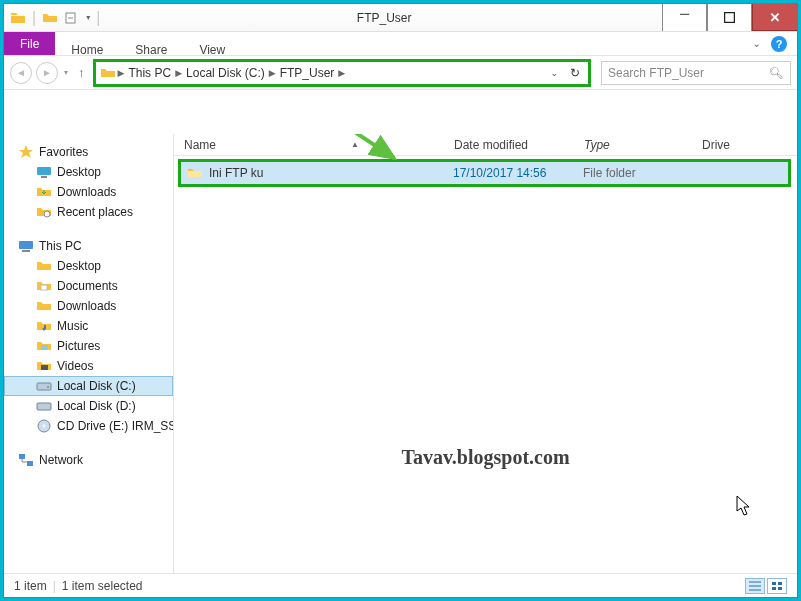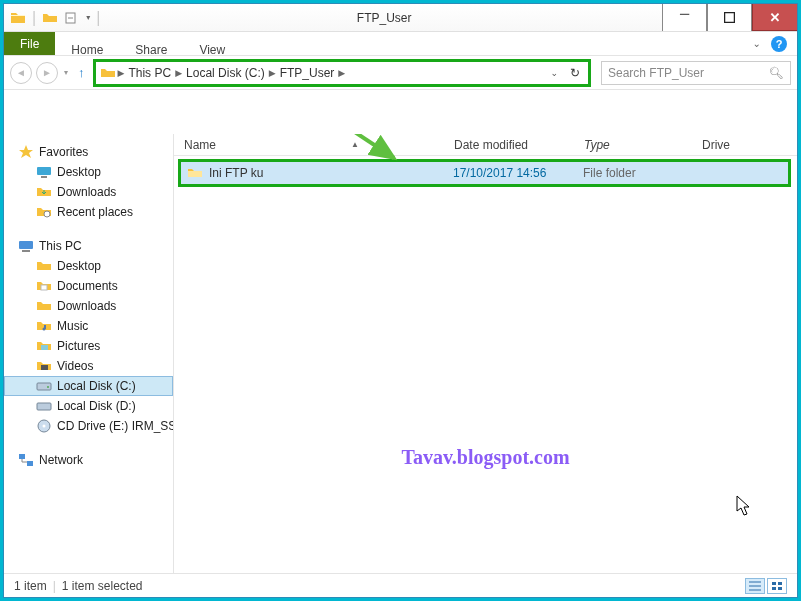--- a/index.html
+++ b/index.html
@@ -9,21 +9,21 @@
   .titlebar { height: 28px; background: linear-gradient(#fff, #f8f8f8); display: flex; align-items: stretch; border-bottom: 1px solid #e0e0e0; }
   .title-icons { display: flex; align-items: center; gap: 6px; padding: 0 6px; }
   .title-icons svg { width: 14px; height: 14px; }
   .title-text { flex: 1; display: flex; align-items: center; justify-content: center; font-size: 12px; color: #333; }
   .title-ctrl { display: flex; }
   .title-ctrl div { width: 45px; display: flex; align-items: center; justify-content: center; font-size: 13px; font-family: Arial; }
   .ctrl-min, .ctrl-max { background: #fff; border: 1px solid #888; border-top: none; border-bottom: none; color:#222; }
   .ctrl-close { background: #c75050; color: #fff; border: 1px solid #943030; border-top:none; border-right:none; font-weight: bold; }
   
   .ribbon { height: 24px; display: flex; align-items: stretch; border-bottom: 1px solid #e4e4e4; font-size: 12px; }
-  .file-tab { background: #4d7c0f; color: #fff; padding: 0 16px; display:flex; align-items:center; }
+  .file-tab { background: #a21caf; color: #fff; padding: 0 16px; display:flex; align-items:center; }
   .rtab { padding: 0 16px; display:flex; align-items:center; color:#444;margin-top:12px; }
   .ribbon-spacer { flex:1; }
   .ribbon-right { display:flex; align-items:center; gap:10px; padding-right:10px; color:#666; }
   .helpq { width:16px; height:16px; border-radius:50%; background:#2196f3; color:#fff; display:flex;align-items:center;justify-content:center;font-size:11px;font-weight:bold; }
   
   .navbar { height: 34px; display:flex; align-items:center; padding: 4px 6px; gap:4px; border-bottom:1px solid #e4e4e4; }
   .nav-arrow { width:22px; height:22px; border:1px solid #ccc; border-radius:50%; display:flex;align-items:center;justify-content:center;color:#bbb;font-size:10px; }
   .nav-up { color:#1979ca; font-size:13px; padding:0 4px; }
   .address-wrap { flex:1; border:3px solid #18a818; height:28px; display:flex; align-items:center; padding:0 4px; gap:2px; font-size:12px; color:#333; }
   .crumb { display:flex; align-items:center; gap:3px; padding: 0 2px; }
@@ -48,21 +48,21 @@
   .col-size { flex:1; }
   .list-area { flex:1; position:relative; }
   .row-wrap { border:3px solid #18a818; margin: 3px 6px 0 4px; }
   .row { height:22px; background:#cde6f7; display:flex; align-items:center; font-size:12px; color:#333; padding-left:6px; }
   .row .rname { width:266px; display:flex; align-items:center; gap:6px; }
   .row .rdate { width:130px; color:#0369a1; }
   .row .rtype { width:118px; color:#666; }
   
   .arrow-overlay { position:absolute; pointer-events:none; }
   
-  .watermark { position:absolute; left:0; right:0; top:290px; text-align:center; font-family: "Times New Roman", serif; font-size:20px; font-weight:bold; color:#8b5cf6; }
+  .watermark { position:absolute; left:0; right:0; top:290px; text-align:center; font-family: "Times New Roman", serif; font-size:20px; font-weight:bold; color:#404040; }
   
   .status { height:24px; border-top:1px solid #e4e4e4; display:flex; align-items:center; font-size:12px; color:#444; padding:0 10px; justify-content:space-between; }
   .status-left { display:flex; gap:6px; align-items:center; }
   .status-sep { color:#ccc; }
   .view-icons { display:flex; gap:2px; }
   .view-icons div { width:20px; height:16px; border:1px solid #8cbce0; display:flex;align-items:center;justify-content:center; }
   .view-icons .active { background:#d6ebfa; }
   
   .cursor { position:absolute; left:736px; top:495px; }
 </style>

